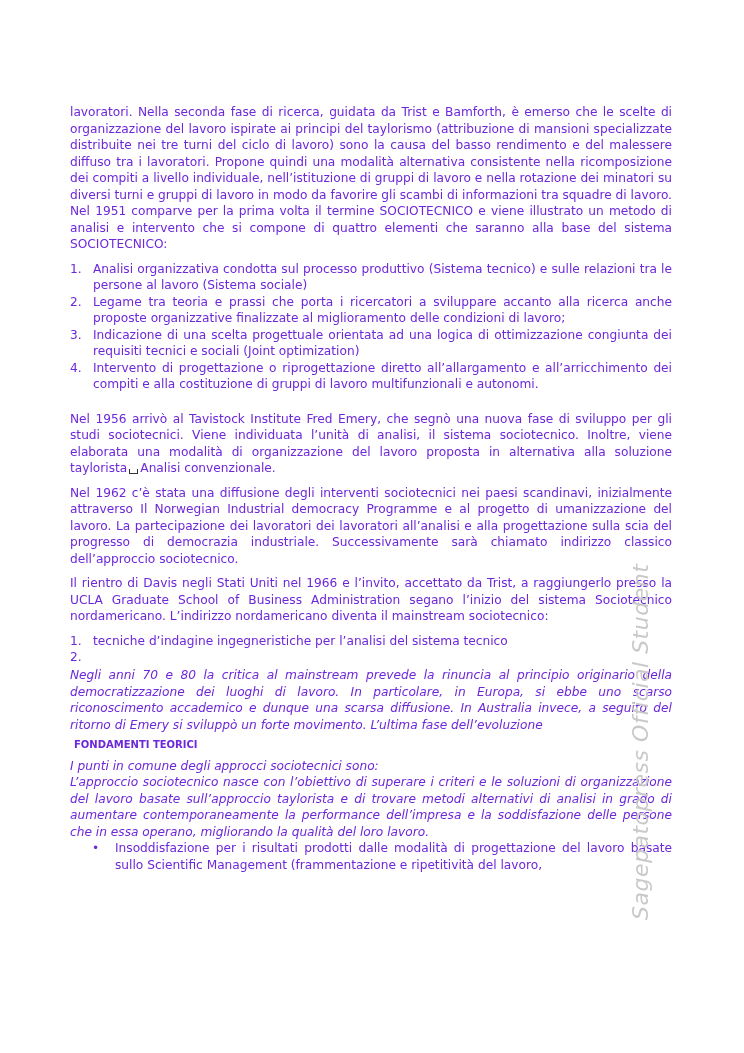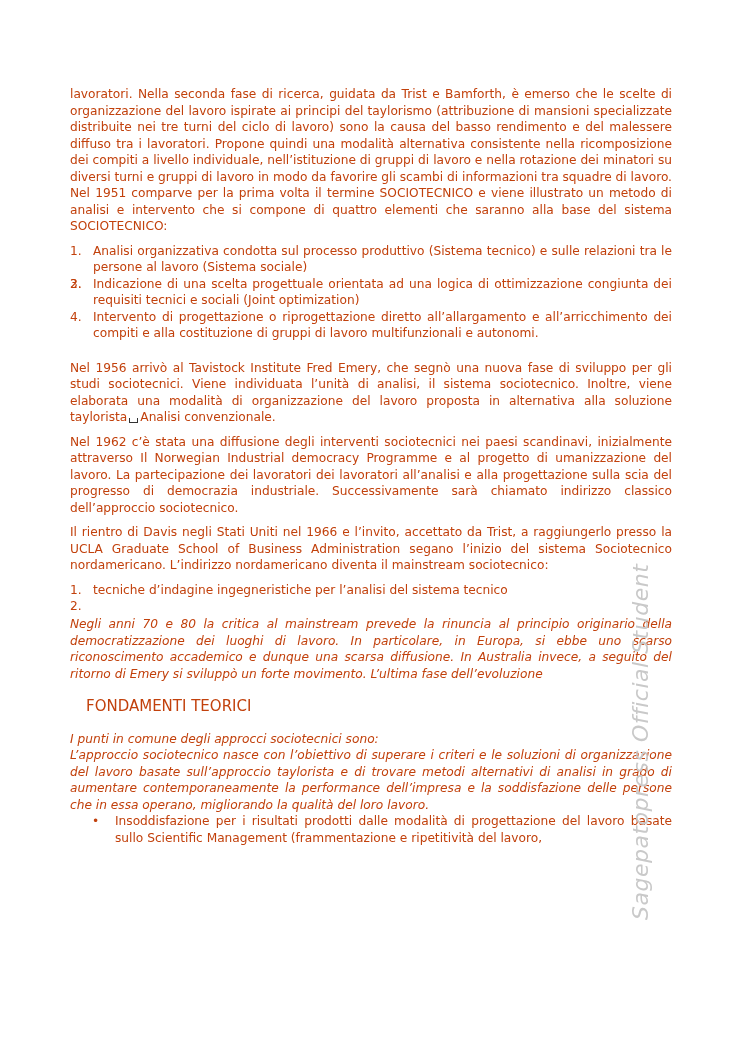--- a/index.html
+++ b/index.html
@@ -1,51 +1,51 @@
 <!DOCTYPE html>
 <html><head>
 <meta charset="utf-8">
 <style>
   html, body { margin: 0; padding: 0; background: #ffffff; }
   body { width: 744px; height: 1053px; position: relative; overflow: hidden; }
   .page {
-    position: absolute; left: 70px; top: 86px; width: 602px;
+    position: absolute; left: 70px; top: 104px; width: 602px;
     font-family: "DejaVu Sans", sans-serif; font-size: 12.2px; line-height: 16.5px;
-    color: #c2410c;
+    color: #6d28d9;
   }
   p { margin: 0 0 8px 0; text-align: justify; text-align-last: left; }
   p.tight { margin: 0; font-style: italic; }
   ol, ul { margin: 0 0 8px 0; padding: 0; list-style: none; }
   ol li, ul li { position: relative; padding-left: 23px; text-align: justify; }
   ol li .num { position: absolute; left: 0; top: 0; }
   ul.bullets { margin-left: 22px; }
   ul.bullets li { padding-left: 23px; }
   ul.bullets li .dot { position: absolute; left: 0; top: 0; }
-  h3 { margin: 16px; font-size: 15px; line-height: 16.5px; font-weight: normal; }
+  h3 { margin: 4px; font-size: 10px; line-height: 16.5px; font-weight: bold; }
   .glyph-box {
     display: inline-block; width: 7px; height: 4px; border: 1px solid #333; border-top: none;
     vertical-align: -2px; margin: 0 2px;
   }
   .watermark {
     position: absolute; left: 628px; top: 920px;
     transform-origin: 0 0; transform: rotate(-90deg);
     font-family: "DejaVu Sans", sans-serif; font-style: italic; font-size: 22px;
     color: #c9c9c9; white-space: nowrap; letter-spacing: 0.5px;
   }
 </style>
 </head>
 <body>
 
 <div class="page">
 
   <p>lavoratori. Nella seconda fase di ricerca, guidata da Trist e Bamforth, è emerso che le scelte di organizzazione del lavoro ispirate ai principi del taylorismo (attribuzione di mansioni specializzate distribuite nei tre turni del ciclo di lavoro) sono la causa del basso rendimento e del malessere diffuso tra i lavoratori. Propone quindi una modalità alternativa consistente nella ricomposizione dei compiti a livello individuale, nell’istituzione di gruppi di lavoro e nella rotazione dei minatori su diversi turni e gruppi di lavoro in modo da favorire gli scambi di informazioni tra squadre di lavoro. Nel 1951 comparve per la prima volta il termine SOCIOTECNICO e viene illustrato un metodo di analisi e intervento che si compone di quattro elementi che saranno alla base del sistema SOCIOTECNICO:</p>
 
   <ol>
     <li><span class="num">1.</span><span>Analisi organizzativa condotta sul processo produttivo (Sistema tecnico) e sulle relazioni tra le persone al lavoro (Sistema sociale)</span></li>
-    <li><span class="num">2.</span></li>
+    <li><span class="num">2.</span><span>Legame tra teoria e prassi che porta i ricercatori a sviluppare accanto alla ricerca anche proposte organizzative finalizzate al miglioramento delle condizioni di lavoro;</span></li>
     <li><span class="num">3.</span><span>Indicazione di una scelta progettuale orientata ad una logica di ottimizzazione congiunta dei requisiti tecnici e sociali (Joint optimization)</span></li>
     <li><span class="num">4.</span><span>Intervento di progettazione o riprogettazione diretto all’allargamento e all’arricchimento dei compiti e alla costituzione di gruppi di lavoro multifunzionali e autonomi.</span></li>
   </ol>
 
   <div style="height:10px"></div>
 
   <p><span>Nel 1956 arrivò al Tavistock Institute Fred Emery, che segnò una nuova fase di sviluppo per gli studi sociotecnici. Viene individuata l’unità di analisi, il sistema sociotecnico. Inoltre, viene elaborata una modalità di organizzazione del lavoro proposta in alternativa alla soluzione taylorista</span><span class="glyph-box"></span><span>Analisi convenzionale.</span></p>
 
   <p>Nel 1962 c’è stata una diffusione degli interventi sociotecnici nei paesi scandinavi, inizialmente attraverso Il Norwegian Industrial democracy Programme e al progetto di umanizzazione del lavoro. La partecipazione dei lavoratori dei lavoratori all’analisi e alla progettazione sulla scia del progresso di democrazia industriale. Successivamente sarà chiamato indirizzo classico dell’approccio sociotecnico.</p>
 

